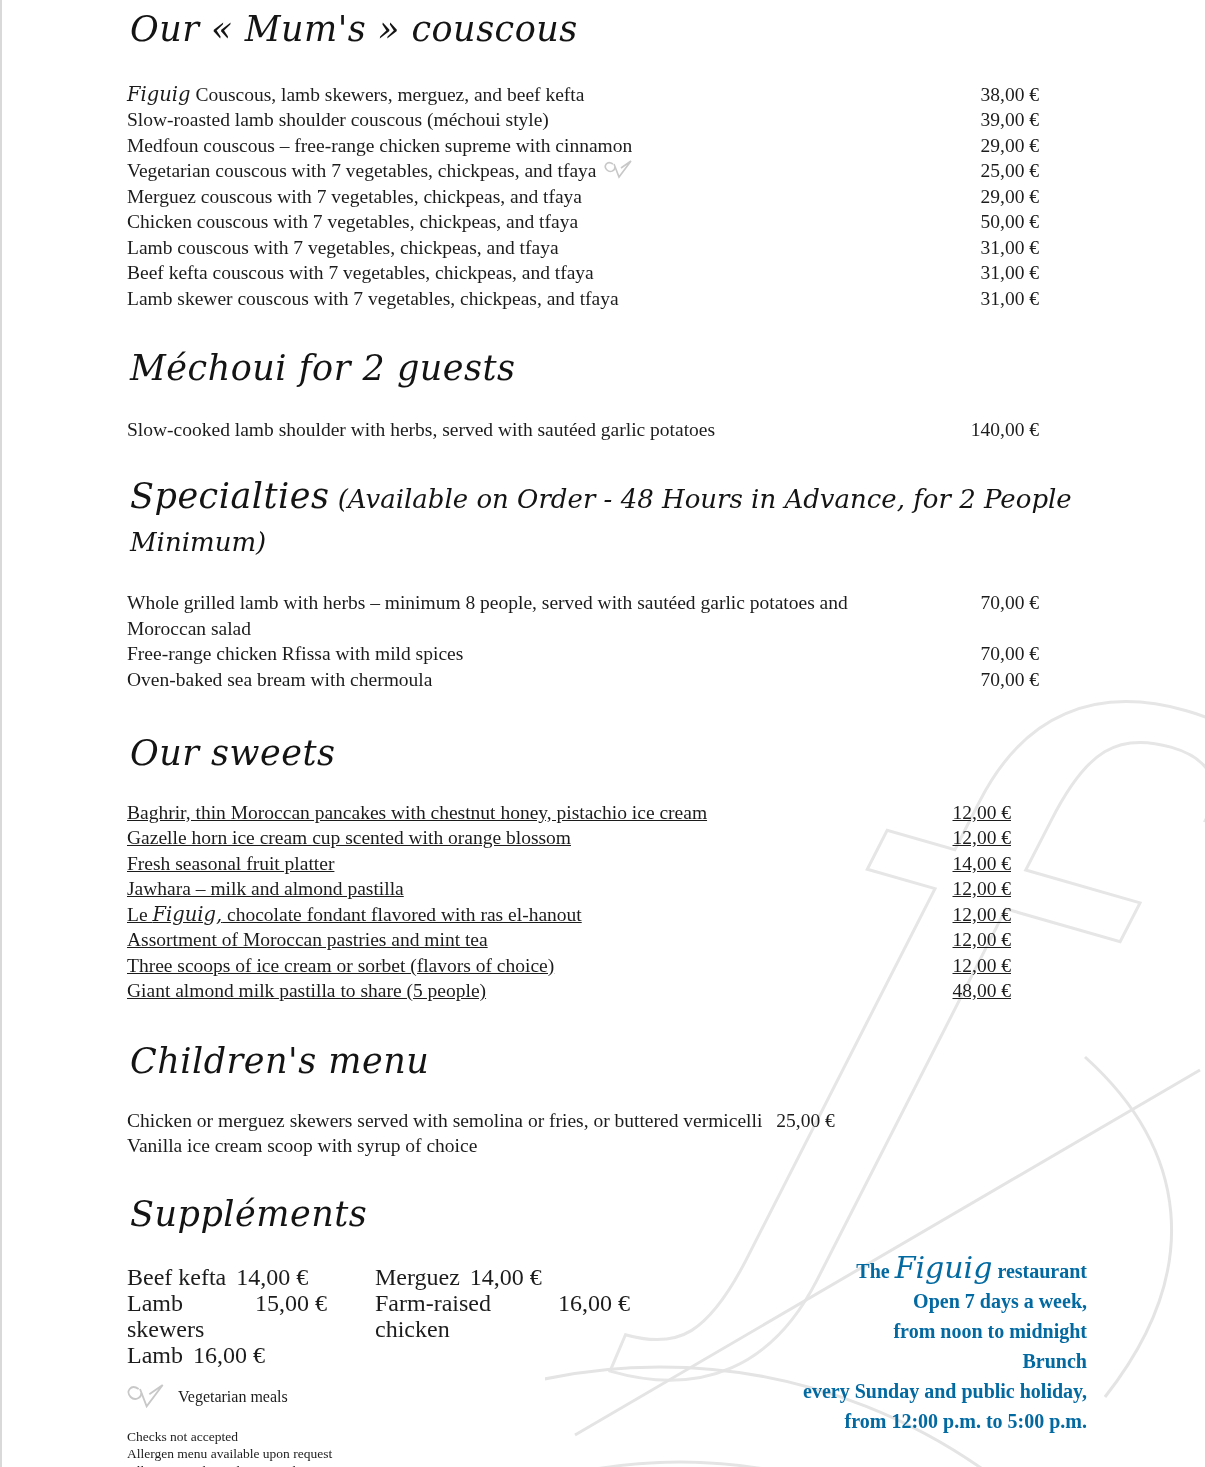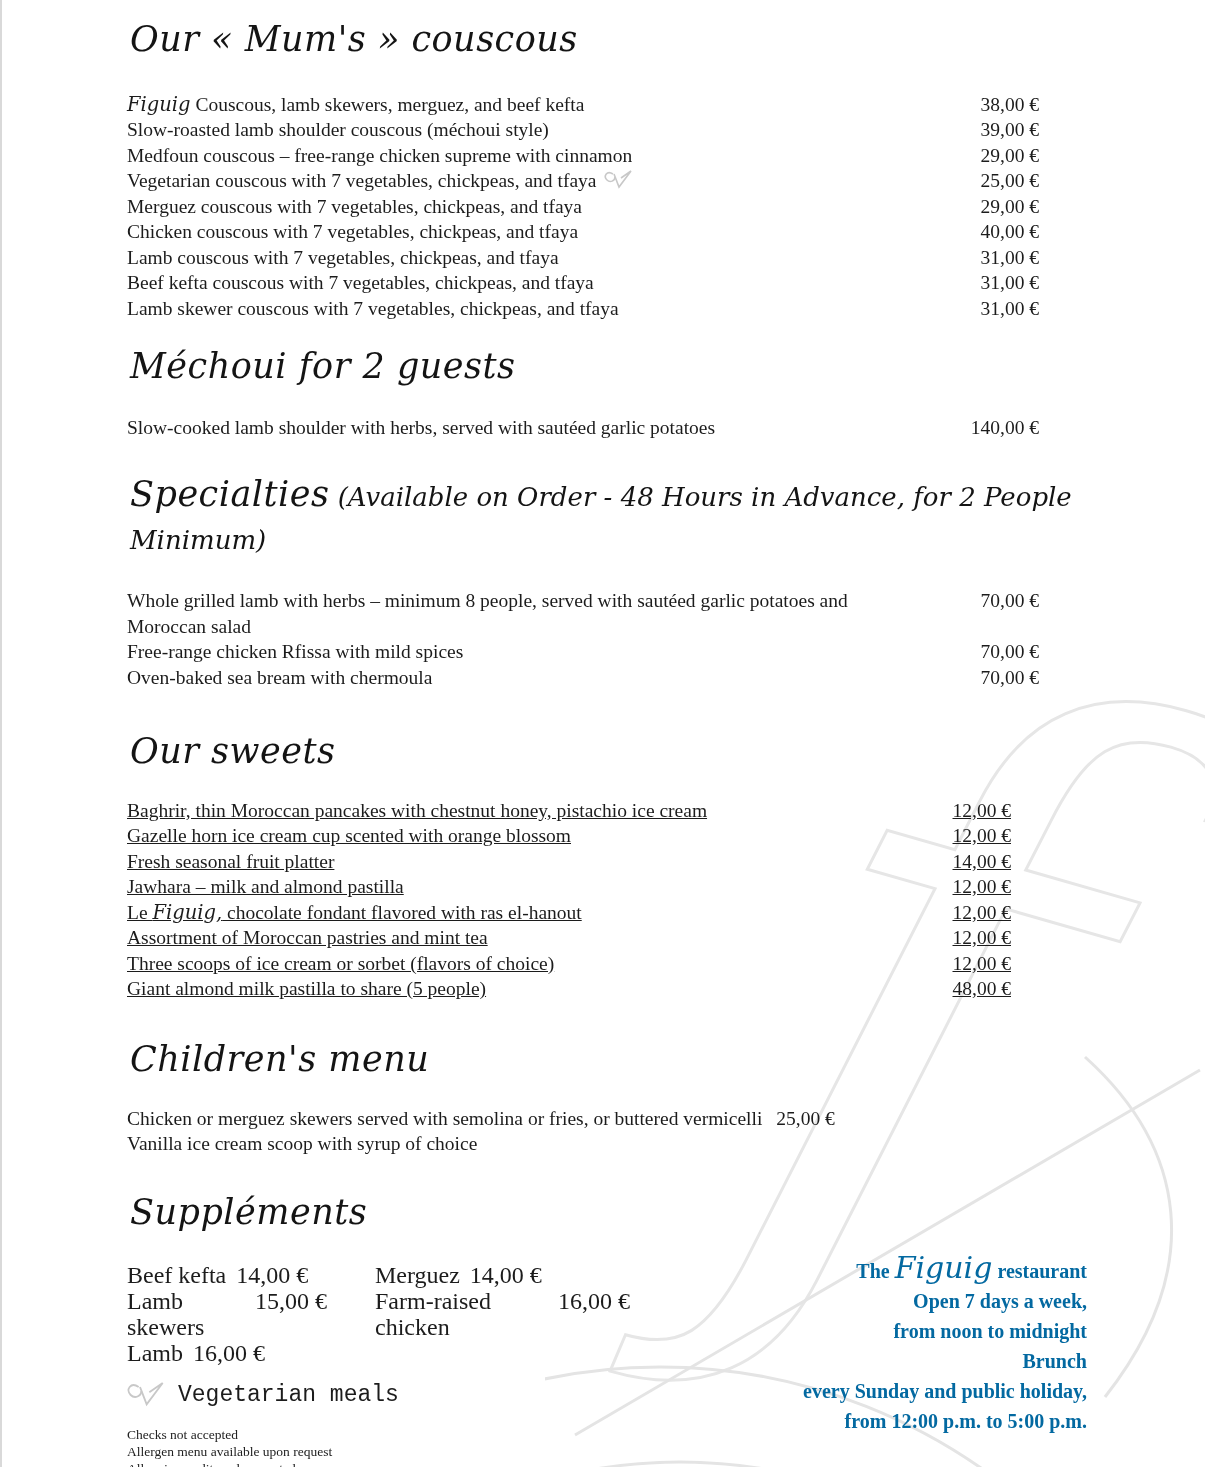--- a/index.html
+++ b/index.html
@@ -27,27 +27,27 @@
   .script-h .sub{font-size:26px;letter-spacing:0;}
   .script{font-family:"DejaVu Serif", serif;font-style:italic;}
   .items{margin-left:125px;font-size:19.5px;line-height:25.5px;}
   .w1{width:912px;}
   .w2{width:884px;}
   .row{display:flex;justify-content:flex-start;align-items:flex-start;}
   .name{flex:1 1 auto;}
   .price{white-space:nowrap;padding-left:24px;}
   .inline-row .price{padding-left:14px;}
   .inline-row{display:flex;justify-content:flex-start;}
-  .mt-title{margin-top:24px;}
+  .mt-title{margin-top:36px;}
   .veg-inline{display:inline-block;vertical-align:-4px;margin-left:6px;}
   .supp-grid{display:flex;margin-left:125px;font-size:24px;line-height:26px;}
   .supp-col1{width:200px;}
   .supp-col2{width:255px;margin-left:48px;}
   .supp-grid .row .price{padding-left:10px;}
-  .veg-note{display:flex;align-items:center;margin:14px 0 4px 122px;font-size:23px;font-family:Liberation Mono, monospace;}
+  .veg-note{display:flex;align-items:center;margin:14px 0 4px 122px;font-size:16px;}
   .veg-note .txt{margin-left:14px;}
   .footer-notes{margin:16px 0 0 125px;font-size:13.5px;line-height:17px;color:#222;}
   .info-block{
     position:absolute;left:585px;top:1253px;width:500px;
     text-align:right;font-weight:bold;font-size:20px;line-height:30px;
     z-index:2;color:#0369a1;
   }
   .info-block .script{font-size:30px;font-weight:normal;line-height:1;}
   .watermark{position:absolute;right:0;bottom:0;z-index:1;pointer-events:none;}
 </style>
@@ -61,21 +61,21 @@
       <text x="230" y="660" font-family="DejaVu Serif, serif" font-style="italic" font-size="820" fill="none" stroke="#e6e6e6" stroke-width="3" transform="rotate(16 430 380)">f</text>
       <circle cx="115" cy="1300" r="560"></circle>
       <circle cx="135" cy="1340" r="505"></circle>
       <path d="M30 808 L655 443"></path>
       <path d="M540 430 C640 520 662 640 560 770"></path>
     </g>
   </svg>
 
   <div class="content">
 
-    <div style="padding-top:18px;">
+    <div style="padding-top:8px;">
       <h1 class="script-h">Our « Mum's » couscous</h1>
       <div class="items w1" style="margin-top:30px;">
         <div class="row">
           <span class="name"><span class="script">Figuig</span><span> Couscous, lamb skewers, merguez, and beef kefta</span></span>
           <span class="price">38,00 €</span>
         </div>
         <div class="row">
           <span class="name">Slow-roasted lamb shoulder couscous (méchoui style)</span>
           <span class="price">39,00 €</span>
         </div>
@@ -89,21 +89,21 @@
                 <path d="M12 5 L17 18 L29 2 L19 9"></path>
               </svg></span>
           <span class="price">25,00 €</span>
         </div>
         <div class="row">
           <span class="name">Merguez couscous with 7 vegetables, chickpeas, and tfaya</span>
           <span class="price">29,00 €</span>
         </div>
         <div class="row">
           <span class="name">Chicken couscous with 7 vegetables, chickpeas, and tfaya</span>
-          <span class="price">40,00 €</span>
+          <span class="price">50,00 €</span>
         </div>
         <div class="row">
           <span class="name">Lamb couscous with 7 vegetables, chickpeas, and tfaya</span>
           <span class="price">31,00 €</span>
         </div>
         <div class="row">
           <span class="name">Beef kefta couscous with 7 vegetables, chickpeas, and tfaya</span>
           <span class="price">31,00 €</span>
         </div>
         <div class="row">

